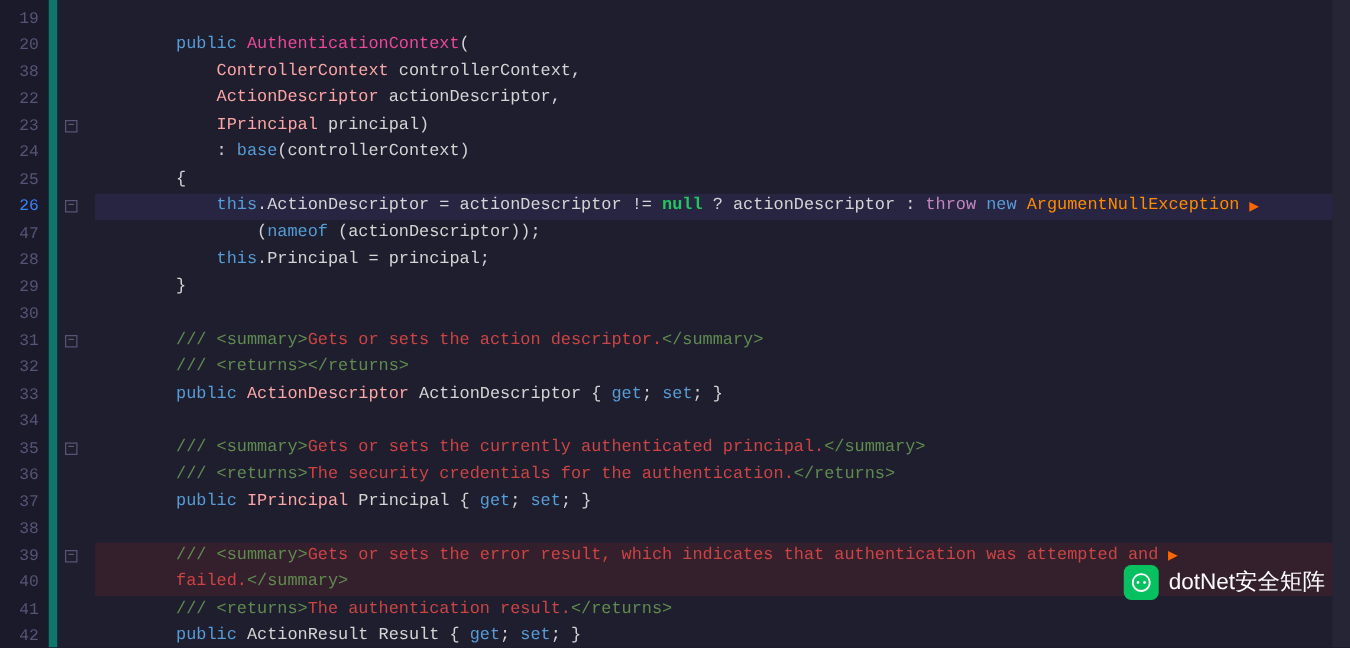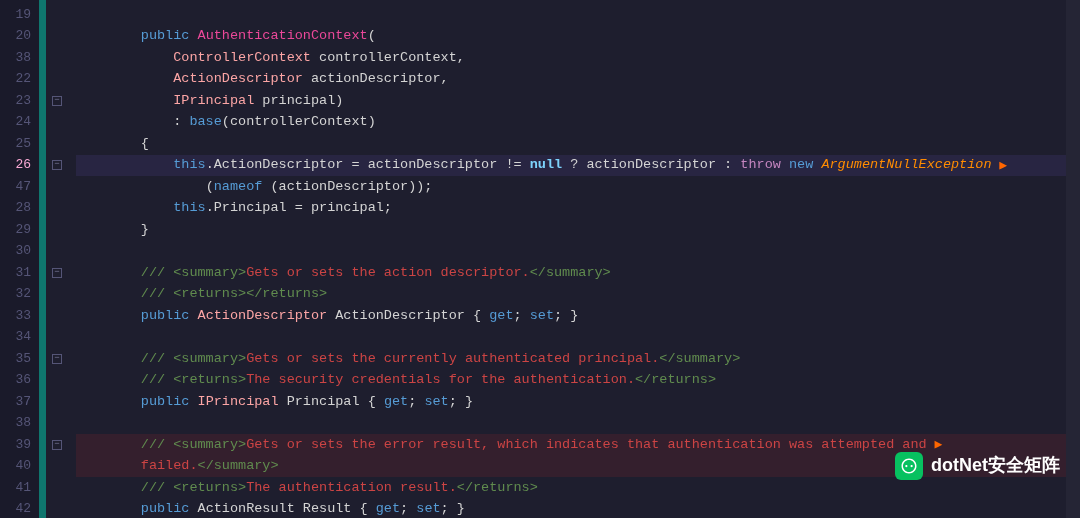--- a/index.html
+++ b/index.html
@@ -32,21 +32,21 @@
     }
     .line-num {
       height: 21.5px;
       display: flex;
       align-items: center;
       justify-content: flex-end;
       font-size: 13px;
       color: #555577;
     }
     .line-num.active {
-      color: #f9a8d4;
+      color: #3b82f6;
     }
     .gutter {
       width: 22px;
       background: #1e1e2e;
       flex-shrink: 0;
       padding-top: 4px;
     }
     .gutter-item {
       height: 21.5px;
       display: flex;
@@ -85,22 +85,22 @@
     }
     
     .kw { color: #569cd6; } 
     .kw2 { color: #c586c0; } 
     .type { color: #fca5a5; } 
     .method { color: #ec4899; margin-top: 24px; } 
     .op { color: #d4d4d4; } 
     .plain { color: #d4d4d4; } 
     .comment { color: #608b4e; } 
     .doc-text { color: #cc4444; font-weight: normal; } 
-    .orange-type { color: #ff8c00; font-style: italic; } 
-    .null-kw { color: #7dd3fc; font-weight: bold; } 
+    .orange-type { color: #ff8c00; } 
+    .null-kw { color: #22c55e; font-weight: bold; } 
     .this-kw { color: #569cd6; } 
     .scrollbar-right {
       position: absolute;
       right: 0;
       top: 0;
       width: 14px;
       height: 518px;
       background: #252535;
     }
     .watermark {
@@ -119,21 +119,21 @@
       border-radius: 6px;
       display: flex;
       align-items: center;
       justify-content: center;
       font-size: 16px;
     }
     .watermark-text {
       color: #ffffff;
       font-size: 18px;
       font-family: sans-serif;
-      font-weight: bold;
+      font-weight: normal;
     }
     .hint-arrow {
       color: #ff6600;
       font-size: 13px;
     }
   </style>
 </head>
 <body>
 
 <div class="editor">

